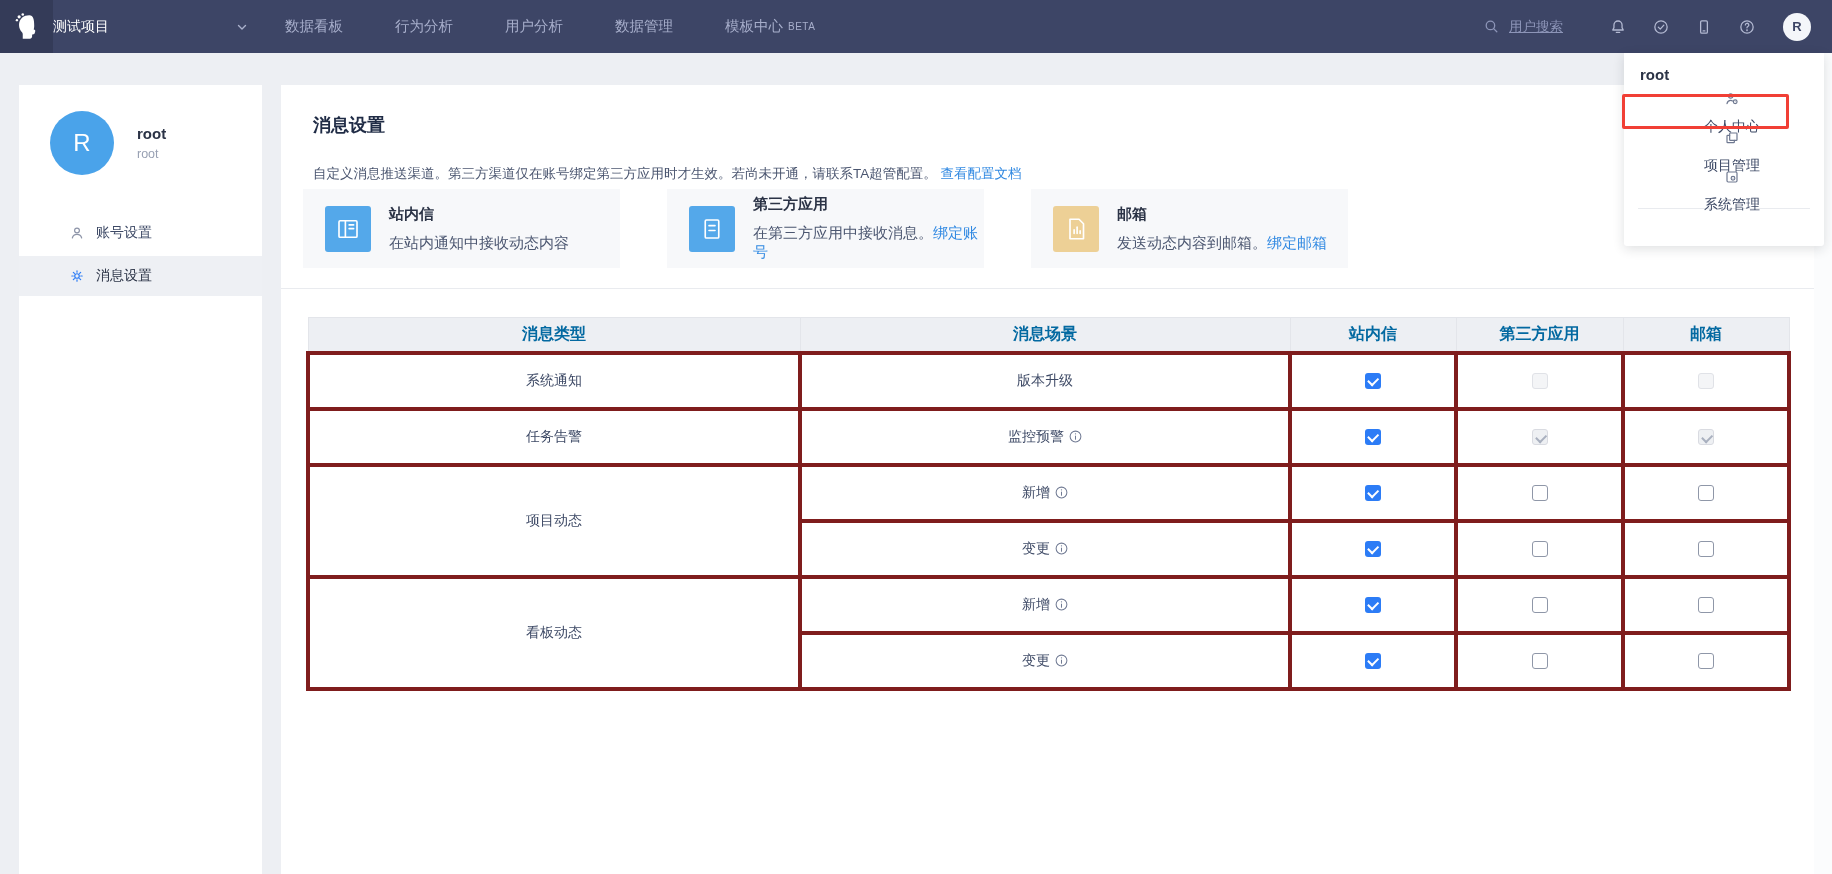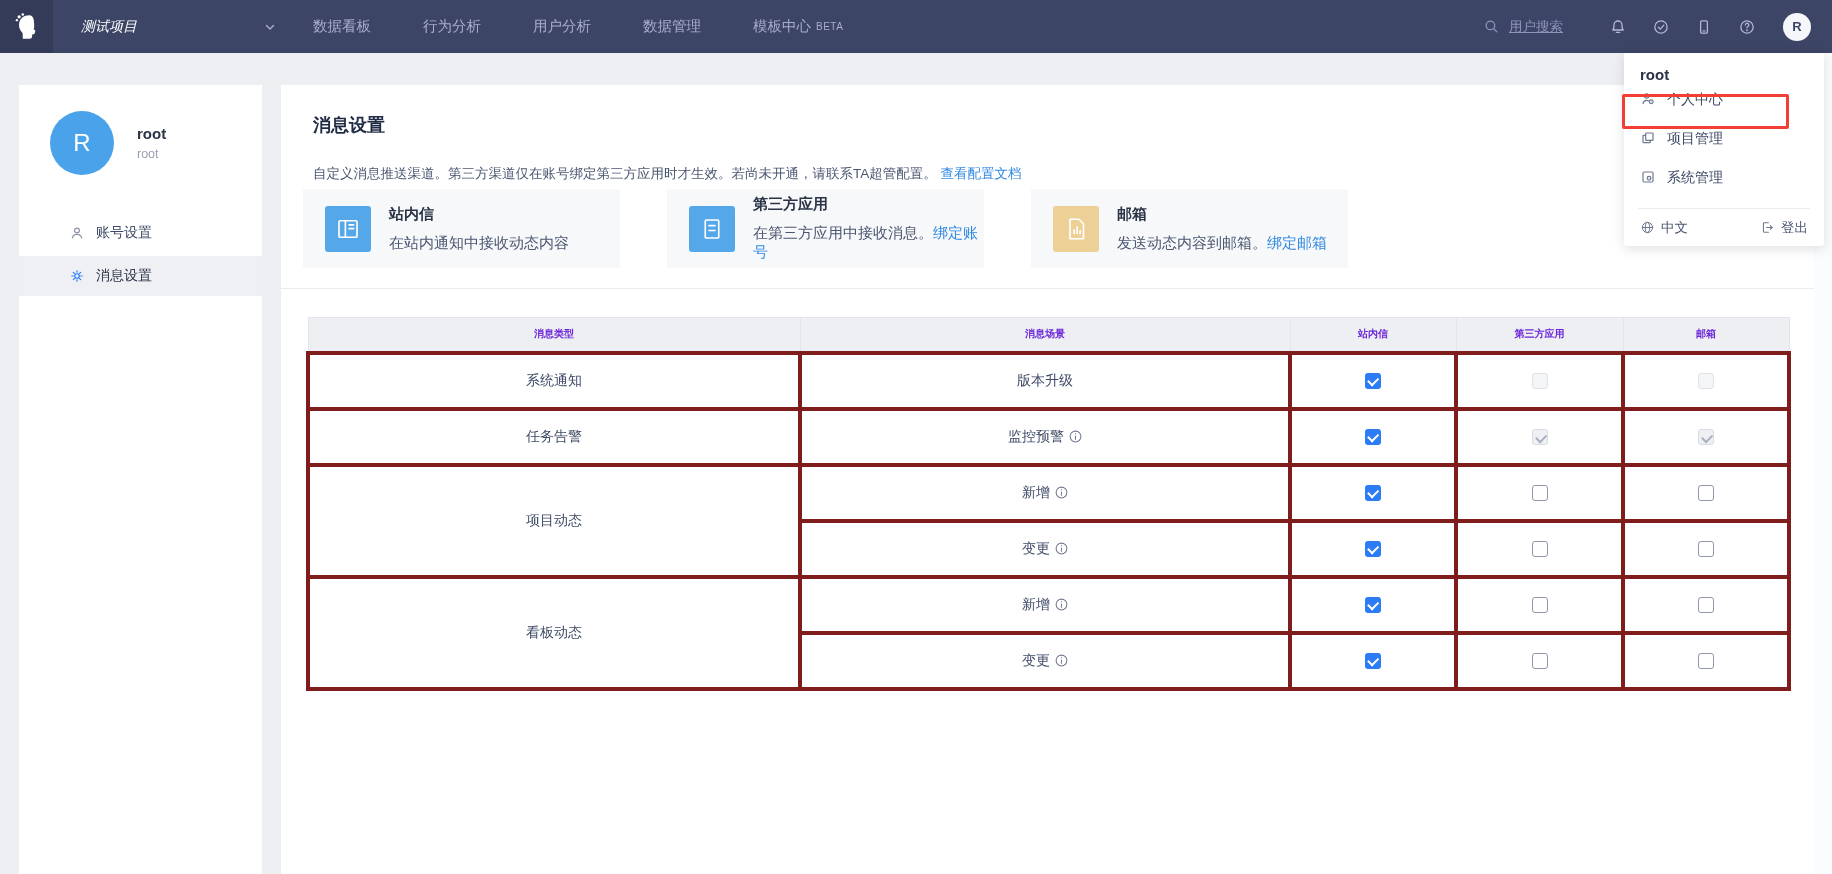--- a/index.html
+++ b/index.html
@@ -12,21 +12,21 @@
     color:#3e4a66;
   }
   svg { display:block; }
 
   
   .navbar{
     position:absolute; top:0; left:0; width:1832px; height:53px;
     background:#3d4566; display:flex; align-items:center; z-index:40;
   }
   .logo-block{ width:53px; height:53px; background:#343b58; display:flex; align-items:center; justify-content:center; flex:none; cursor:pointer;}
-  .project{ margin-left:28px; width:196px; display:flex; align-items:center; justify-content:space-between; color:#ffffff; font-size:14px; cursor:pointer;font-style:italic;}
+  .project{ margin-left:0; width:196px; display:flex; align-items:center; justify-content:space-between; color:#ffffff; font-size:14px; cursor:pointer;}
   .project .chev{ color:#aab1cc; }
   .topnav{ display:flex; align-items:center; margin-left:36px; gap:52px; }
   .topnav .nav-item{ color:#a7aecb; font-size:14.5px; cursor:pointer; display:flex; align-items:center;}
   .topnav .nav-badge{ font-size:10px; margin-left:5px; letter-spacing:.5px; }
   .nav-right{ margin-left:auto; display:flex; align-items:center; margin-right:21px; }
   .search{ display:flex; align-items:center; gap:9px; color:#8d95b8; margin-right:46px; cursor:pointer;}
   .search .ph{ font-size:13.5px;text-decoration:underline; }
   .nav-icons{ display:flex; align-items:center; gap:25px; color:#b3b9d2; }
   .nav-icons .ic{ cursor:pointer; }
   .nav-avatar{ width:28px; height:28px; border-radius:50%; background:#f4f6fa; color:#3d4566;
@@ -60,21 +60,21 @@
   .channel-icon.yellow{ background:#edd096; }
   .channel-text{ margin-left:18px; }
   .channel-title{ font-size:15px; font-weight:bold; color:#2b3346; margin-bottom:10px;}
   .channel-desc{ font-size:15px; color:#4b5670; }
 
   .section-divider{ position:absolute; left:0; right:0; top:203px; border-top:1px solid #e9ebef; }
 
   .msg-table{ position:absolute; left:25px; top:232px; width:1481px; border-collapse:collapse; table-layout:fixed; }
   .msg-table col.c1{ width:492px; } .msg-table col.c2{ width:490px; }
   .msg-table col.c3{ width:166px; } .msg-table col.c4{ width:167px; } .msg-table col.c5{ width:166px; }
-  .msg-table th{ height:35px; background:#edeff3; font-size:10px; font-weight:bold; color:#6d28d9; border:1px solid #e3e5ea; }
+  .msg-table th{ height:35px; background:#edeff3; font-size:16px; font-weight:bold; color:#0369a1; border:1px solid #e3e5ea; }
   .msg-table td{ height:56px; border:4px solid #7f1d1d; text-align:center; vertical-align:middle; font-size:14px; color:#3e4a66; background:#fff;}
   .scene-wrap{ display:inline-flex; align-items:center; gap:5px; }
   .info-ic{ color:#707a93; cursor:pointer; }
 
   
   .cb{ width:16px; height:16px; border-radius:3px; display:inline-block; position:relative; vertical-align:middle; cursor:pointer;}
   .cb-checked{ background:#2c7cf6; }
   .cb-checked::after{ content:""; position:absolute; left:3px; top:3.5px; width:8px; height:4.5px;
     border-left:2px solid #fff; border-bottom:2px solid #fff; transform:rotate(-45deg); }
   .cb-unchecked{ background:#fff; border:1px solid #8f97a8; }
@@ -83,22 +83,22 @@
   .cb-disabled-checked::after{ content:""; position:absolute; left:3px; top:3.5px; width:8px; height:4.5px;
     border-left:2px solid #a9b0bf; border-bottom:2px solid #a9b0bf; transform:rotate(-45deg); }
 
   
   .scroll-gutter{ position:absolute; right:0; top:53px; width:18px; bottom:0; background:#fbfcfd; }
 
   
   .user-menu{ position:absolute; left:1624px; top:53px; width:200px; height:193px; background:#fff;
     box-shadow:0 3px 12px rgba(31,35,41,.14); z-index:60; border-radius:0 0 3px 3px;}
   .um-username{ padding:13px 16px 0 16px; font-size:15px; font-weight:bold; color:#2b3346; height:38px;}
-  .um-item{ height:39px; display:flex; align-items:flex-start; padding-left:16px; gap:11px;
-    font-size:14px; color:#3e4a66; cursor:pointer; }
+  .um-item{ height:39px; display:flex; align-items:center; padding-left:16px; gap:11px;
+    font-size:14px; color:#3e4a66; cursor:pointer;flex-direction:column; }
   .um-item .mic{ color:#6e7890; }
   .um-divider{ border-top:1px solid #e9ebef; margin:0 14px; }
   .um-footer{ height:37px; display:flex; align-items:center; justify-content:space-between; padding:0 16px; }
   .um-lang,.um-logout{ display:flex; align-items:center; gap:6px; font-size:13.5px; color:#4b5670; cursor:pointer;}
   .um-lang .mic,.um-logout .mic{ color:#6e7890; }
   .highlight-box{ position:absolute; left:-2px; top:41px; width:167px; height:35px;
     border:3px solid #f13f35; border-radius:2px; pointer-events:none; z-index:70;}
 </style>
 </head>
 <body>
@@ -405,35 +405,14 @@
     <span class="mic">
       <svg width="16" height="16" viewBox="0 0 24 24" fill="none" stroke="currentColor" stroke-width="1.8" stroke-linecap="round">
           <rect x="4.5" y="4.5" width="15" height="15" rx="1.8"></rect>
           <circle cx="13.5" cy="14" r="2.8"></circle>
           <circle cx="13.5" cy="14" r=".7" fill="currentColor" stroke="none"></circle>
         </svg>
     </span>
     <span>系统管理</span>
   </div>
   <div class="um-divider"></div>
-  <div class="um-footer">
-    <span class="um-lang">
-      <span class="mic">
-        <svg width="15" height="15" viewBox="0 0 24 24" fill="none" stroke="currentColor" stroke-width="1.6" stroke-linecap="round">
-            <circle cx="12" cy="12" r="8.2"></circle>
-            <ellipse cx="12" cy="12" rx="3.6" ry="8.2"></ellipse>
-            <line x1="3.8" y1="12" x2="20.2" y2="12"></line>
-          </svg>
-      </span>
-      <span>中文</span>
-    </span>
-    <span class="um-logout">
-      <span class="mic">
-        <svg width="15" height="15" viewBox="0 0 24 24" fill="none" stroke="currentColor" stroke-width="1.7" stroke-linecap="round" stroke-linejoin="round">
-            <path d="M13.5 4.5H6.5a1 1 0 0 0-1 1v13a1 1 0 0 0 1 1h7"></path>
-            <path d="M10.5 12h9M16.5 9l3 3-3 3"></path>
-          </svg>
-      </span>
-      <span>登出</span>
-    </span>
-  </div>
   <div class="highlight-box"></div>
 </div>
 
 </body></html>

